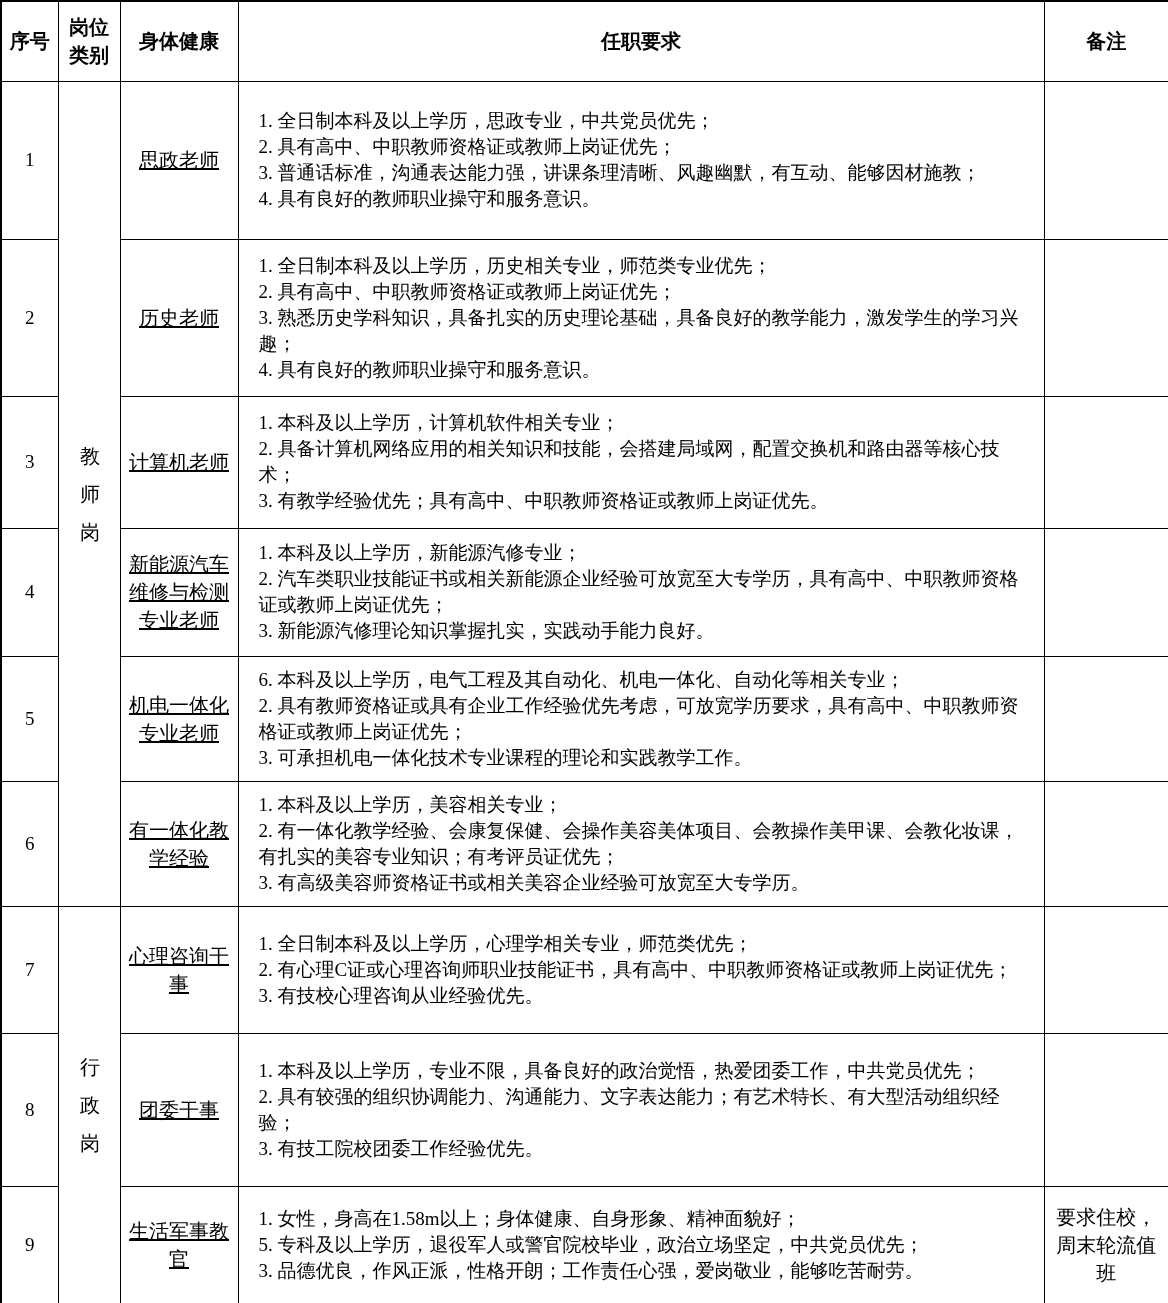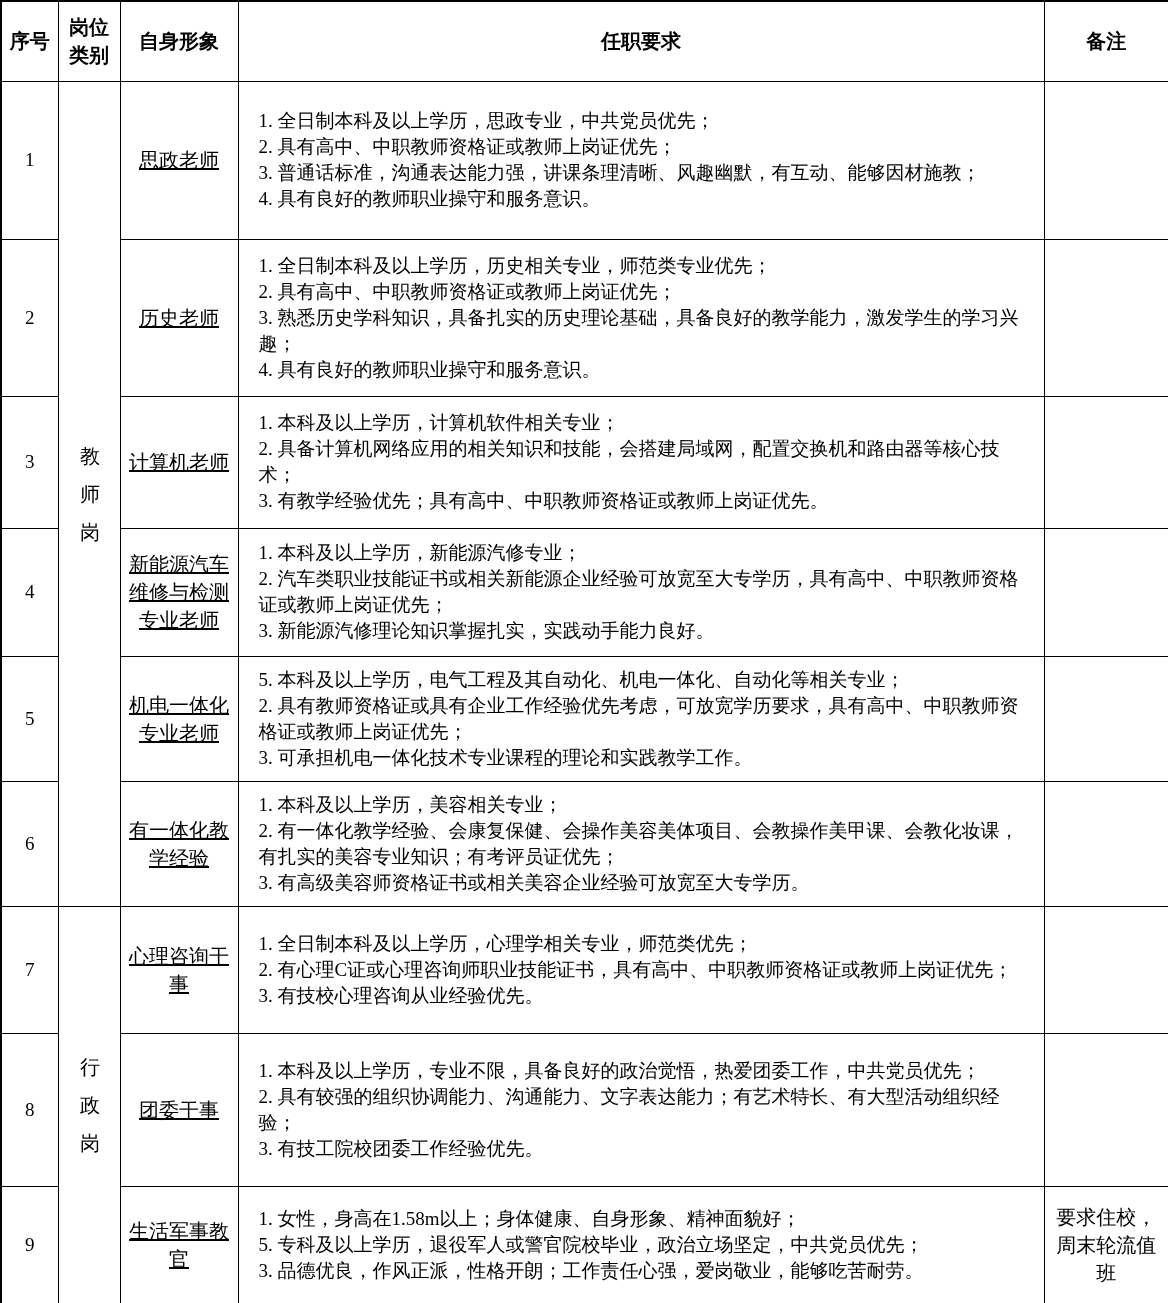--- a/index.html
+++ b/index.html
@@ -80,21 +80,21 @@
     <col style="width:57px">
     <col style="width:62px">
     <col style="width:118px">
     <col style="width:806px">
     <col style="width:125px">
   </colgroup>
   <thead>
     <tr>
       <th>序号</th>
       <th>岗位类别</th>
-      <th>自身形象</th>
+      <th>身体健康</th>
       <th>任职要求</th>
       <th>备注</th>
     </tr>
   </thead>
   <tbody>
       <tr>
         <td class="cell-no">1</td>
         <td class="cell-category" rowspan="6"><span class="vertical-label">教师岗</span></td>
         <td class="cell-name">思政老师</td>
         <td class="cell-req">
@@ -133,21 +133,21 @@
           <div class="req-line">1. 本科及以上学历，新能源汽修专业；</div>
           <div class="req-line">2. 汽车类职业技能证书或相关新能源企业经验可放宽至大专学历，具有高中、中职教师资格证或教师上岗证优先；</div>
           <div class="req-line">3. 新能源汽修理论知识掌握扎实，实践动手能力良好。</div>
         </td>
         <td class="cell-notes"></td>
       </tr>
       <tr>
         <td class="cell-no">5</td>
         <td class="cell-name">机电一体化专业老师</td>
         <td class="cell-req">
-          <div class="req-line">5. 本科及以上学历，电气工程及其自动化、机电一体化、自动化等相关专业；</div>
+          <div class="req-line">6. 本科及以上学历，电气工程及其自动化、机电一体化、自动化等相关专业；</div>
           <div class="req-line">2. 具有教师资格证或具有企业工作经验优先考虑，可放宽学历要求，具有高中、中职教师资格证或教师上岗证优先；</div>
           <div class="req-line">3. 可承担机电一体化技术专业课程的理论和实践教学工作。</div>
         </td>
         <td class="cell-notes"></td>
       </tr>
       <tr>
         <td class="cell-no">6</td>
         <td class="cell-name">有一体化教学经验</td>
         <td class="cell-req">
           <div class="req-line">1. 本科及以上学历，美容相关专业；</div>

